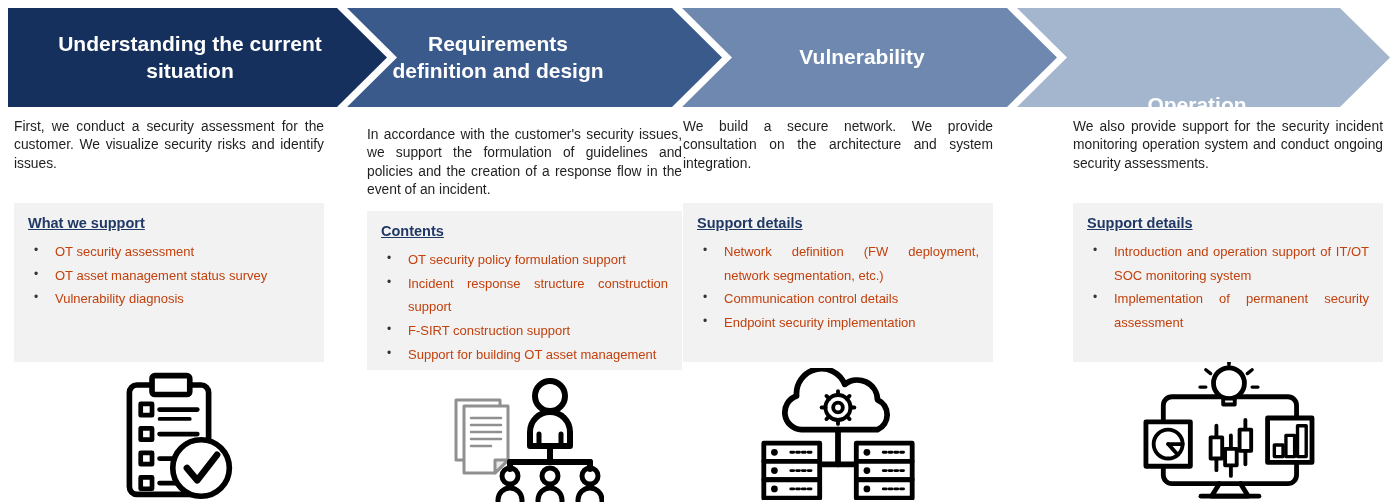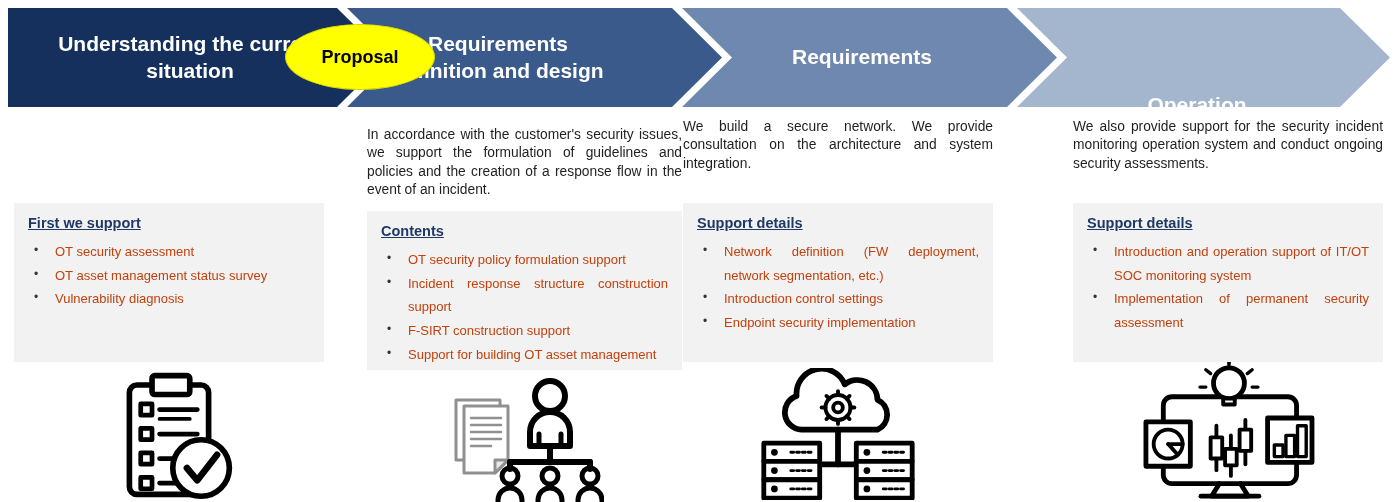--- a/index.html
+++ b/index.html
@@ -45,30 +45,28 @@
 
   <svg class="chevron-band" viewBox="0 0 1394 99" preserveAspectRatio="none">
     <polygon points="8,0 337,0 387,49.5 337,99 8,99" fill="#16305E"></polygon>
     <polygon points="347,0 672,0 722,49.5 672,99 347,99 397,49.5" fill="#3A5A8C"></polygon>
     <polygon points="682,0 1007,0 1057,49.5 1007,99 682,99 732,49.5" fill="#6E88AF"></polygon>
     <polygon points="1017,0 1340,0 1390,49.5 1340,99 1017,99 1067,49.5" fill="#A4B6CE"></polygon>
   </svg>
 
   <div class="stage-label label-1">Understanding the current situation</div>
   <div class="stage-label label-2">Requirements definition and design</div>
-  <div class="stage-label label-3">Requirements</div>
+  <div class="stage-label label-3">Vulnerability</div>
   <div class="stage-label label-4">Operation</div>
 
-  <div class="proposal-oval">
-    <span>Proposal</span>
-  </div>
 
   <div class="col col-1">
-    <div class="support-box">
-      <div class="box-heading">First we support</div>
+    <p class="col-desc">First, we conduct a security assessment for the customer. We visualize security risks and identify issues.</p>
+    <div class="support-box">
+      <div class="box-heading">What we support</div>
       <ul>
         <li>OT security assessment</li>
         <li>OT asset management status survey</li>
         <li>Vulnerability diagnosis</li>
       </ul>
     </div>
     <div class="icon-wrap">
       <svg width="132" height="134" viewBox="0 0 140 142" fill="none" stroke="#000" stroke-linecap="round" stroke-linejoin="round">
         <rect x="28" y="18" width="84" height="116" rx="8" stroke-width="6"></rect>
         <rect x="52" y="8" width="40" height="20" rx="3" fill="#fff" stroke-width="6"></rect>
@@ -129,21 +127,21 @@
       </svg>
     </div>
   </div>
 
   <div class="col col-3">
     <p class="col-desc">We build a secure network. We provide consultation on the architecture and system integration.</p>
     <div class="support-box">
       <div class="box-heading">Support details</div>
       <ul>
         <li>Network definition (FW deployment, network segmentation, etc.)</li>
-        <li>Introduction control settings</li>
+        <li>Communication control details</li>
         <li>Endpoint security implementation</li>
       </ul>
     </div>
     <div class="icon-wrap">
       <svg width="164" height="132" viewBox="0 0 170 137" fill="none" stroke="#000" stroke-linecap="round" stroke-linejoin="round">
         <path d="M47 64 A18 18 0 0 1 42 29 A26 26 0 0 1 92 17 A21 21 0 0 1 126 33 A17 17 0 0 1 126 64 Z" stroke-width="6"></path>
         <g stroke-width="4">
           <circle cx="85" cy="41" r="13"></circle>
           <circle cx="85" cy="41" r="5"></circle>
           <line x1="85" y1="24" x2="85" y2="28"></line>

